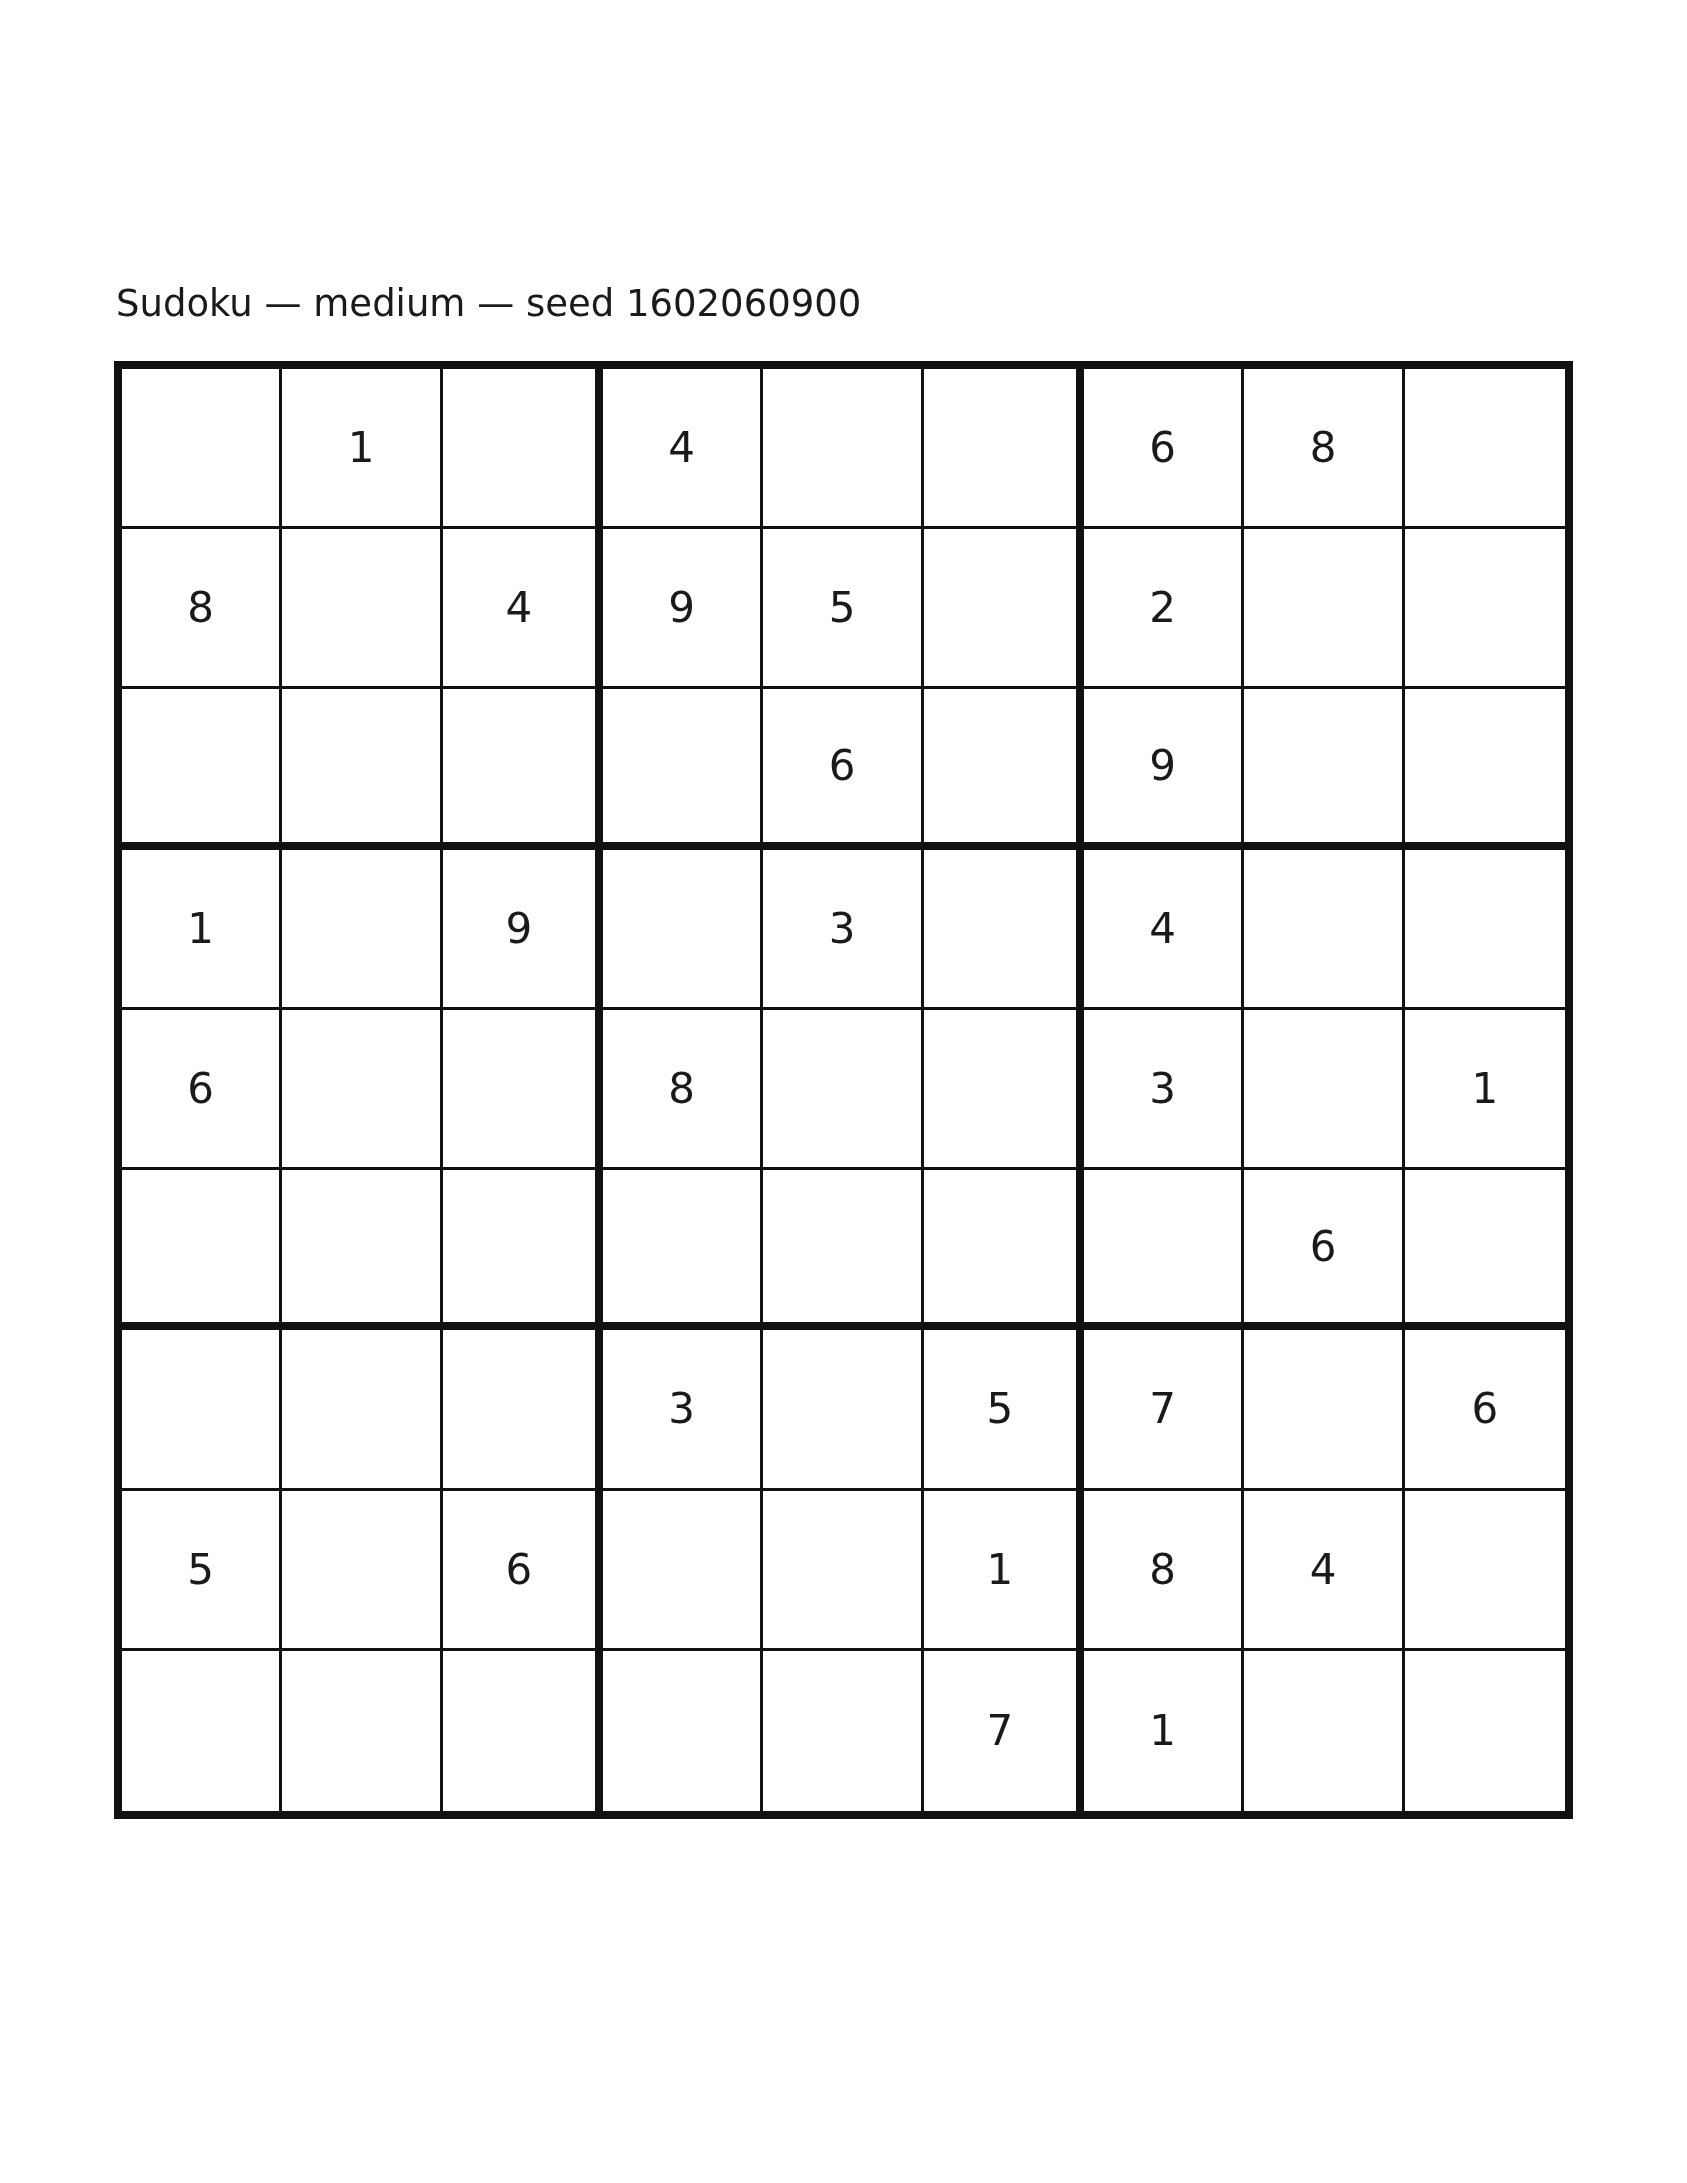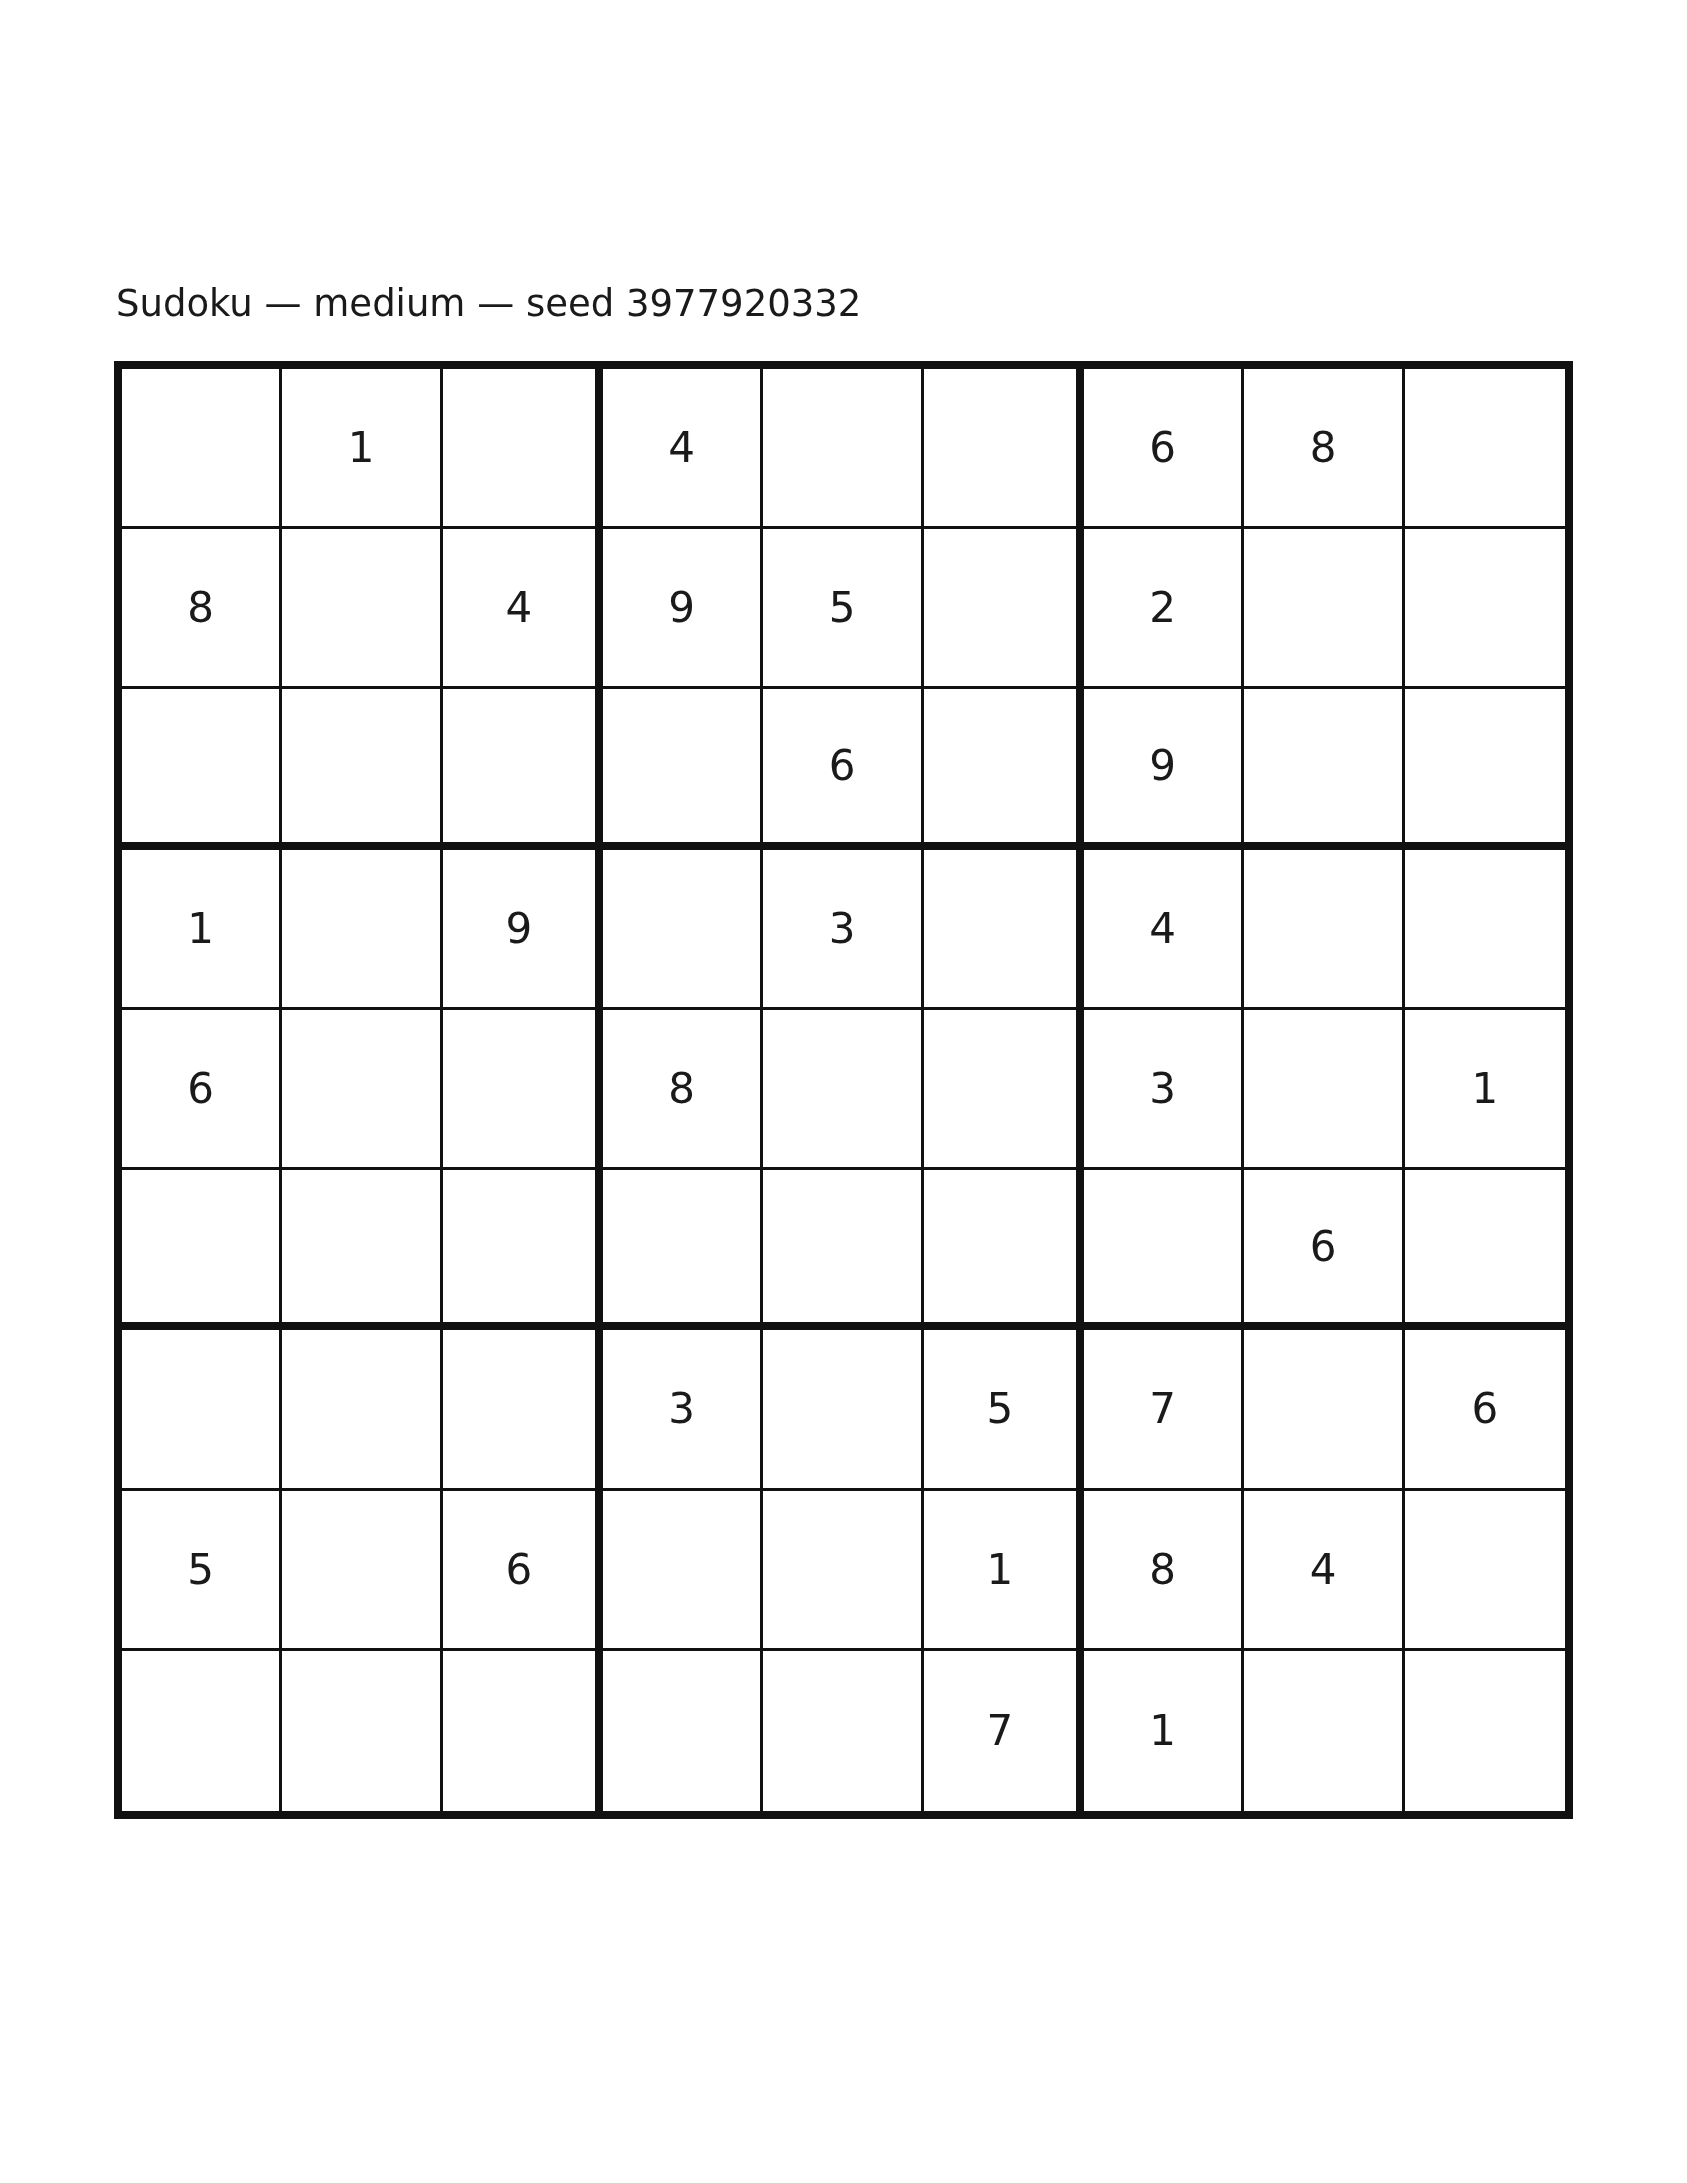--- a/index.html
+++ b/index.html
@@ -45,21 +45,21 @@
     background: #ffffff;
   }
   .br-thin  { border-right: 3.4px solid #111111; }
   .br-thick { border-right: 8.4px solid #111111; }
   .bb-thin  { border-bottom: 3.4px solid #111111; }
   .bb-thick { border-bottom: 8.4px solid #111111; }
 </style>
 </head>
 <body>
 
-<div class="puzzle-title">Sudoku — medium — seed 3977920332</div>
+<div class="puzzle-title">Sudoku — medium — seed 1602060900</div>
 
 <div class="sudoku-grid" id="sudoku-grid">
     <div class="sudoku-cell br-thin bb-thin"></div>
     <div class="sudoku-cell br-thin bb-thin">1</div>
     <div class="sudoku-cell br-thick bb-thin"></div>
     <div class="sudoku-cell br-thin bb-thin">4</div>
     <div class="sudoku-cell br-thin bb-thin"></div>
     <div class="sudoku-cell br-thick bb-thin"></div>
     <div class="sudoku-cell br-thin bb-thin">6</div>
     <div class="sudoku-cell br-thin bb-thin">8</div>

